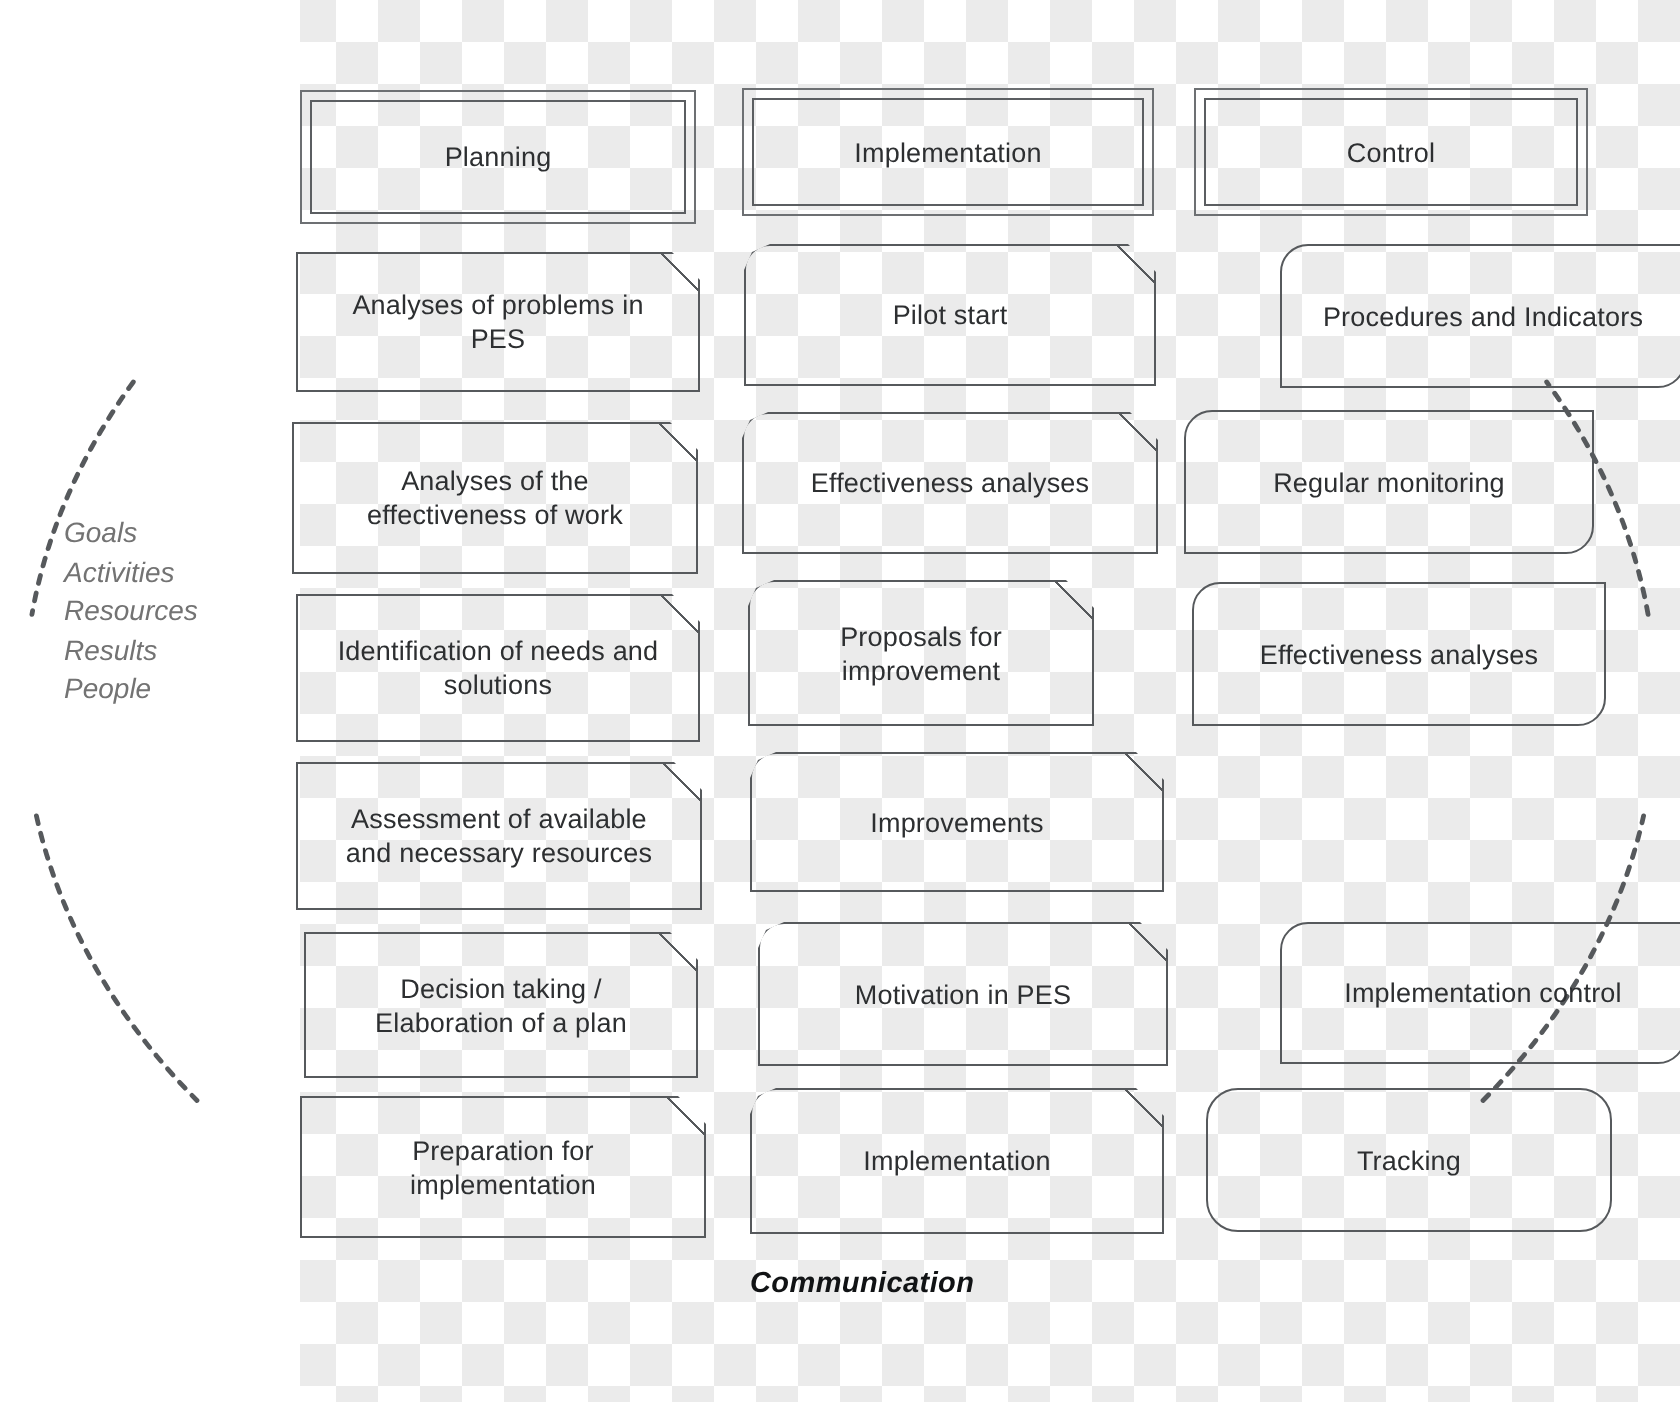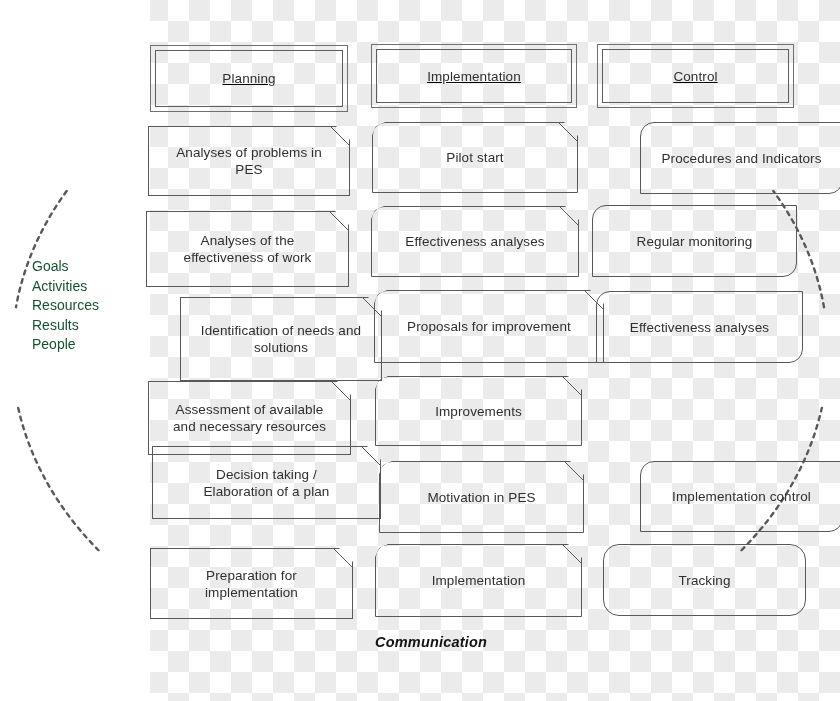--- a/index.html
+++ b/index.html
@@ -54,21 +54,20 @@
     line-height: 17px;
     letter-spacing: 0.1px;
     padding: 0 10px;
     white-space: pre-line;
   }
   
   .hdr {
     border: 1px solid #6d7073;
     background: transparent;
     padding: 4px;
-    text-decoration: underline;
   }
   .hdr .inner {
     width: 100%;
     height: 100%;
     box-sizing: border-box;
     border: 1px solid #5b5e61;
     display: flex;
     align-items: center;
     justify-content: center;
   }
@@ -103,23 +102,24 @@
   .shape-round-diag {
     border: 1.3px solid #56595c;
     border-top-left-radius: 14px;
     border-bottom-right-radius: 14px;
   }
   .side-labels {
     position: absolute;
     z-index: 4;
   }
   .side-labels div {
+    font-style: italic;
     font-size: 14px;
     line-height: 19.5px;
-    color: #14532d;
+    color: #737373;
   }
   #communication {
     position: absolute;
     z-index: 4;
     font-style: italic;
     font-weight: bold;
     font-size: 14.5px;
     color: #111315;
     letter-spacing: 0.2px;
   }
@@ -154,50 +154,50 @@
   </div>
 
   <div class="node shape-notch" style="left:148px; top:126px; width:202px; height:70px;">
     <span class="label">Analyses of problems in
 PES</span>
   </div>
   <div class="node shape-notch" style="left:146px; top:211px; width:203px; height:76px;">
     <span class="label">Analyses of the
 effectiveness of work</span>
   </div>
-  <div class="node shape-notch" style="left:148px; top:297px; width:202px; height:84px;margin-left:32px;">
+  <div class="node shape-notch" style="left:148px; top:297px; width:202px; height:74px;">
     <span class="label">Identification of needs and
 solutions</span>
   </div>
   <div class="node shape-notch" style="left:148px; top:381px; width:203px; height:74px;">
     <span class="label">Assessment of available
 and necessary resources</span>
   </div>
-  <div class="node shape-notch" style="left:152px; top:446px; width:229px; height:73px;">
+  <div class="node shape-notch" style="left:152px; top:466px; width:197px; height:73px;">
     <span class="label">Decision taking /
 Elaboration of a plan</span>
   </div>
   <div class="node shape-notch" style="left:150px; top:548px; width:203px; height:71px;">
     <span class="label">Preparation for
 implementation</span>
   </div>
 
   <div class="node hdr" style="left:371px; top:44px; width:206px; height:64px;">
     <div class="inner">
         <span class="label">Implementation</span>
       </div>
   </div>
 
   <div class="node shape-round-notch" style="left:372px; top:122px; width:206px; height:71px;align-items:center;">
     <span class="label">Pilot start</span>
   </div>
   <div class="node shape-round-notch" style="left:371px; top:206px; width:208px; height:71px;">
     <span class="label">Effectiveness analyses</span>
   </div>
-  <div class="node shape-round-notch" style="left:374px; top:290px; width:230px; height:73px;">
+  <div class="node shape-round-notch" style="left:374px; top:290px; width:173px; height:73px;">
     <span class="label">Proposals for improvement</span>
   </div>
   <div class="node shape-round-notch" style="left:375px; top:376px; width:207px; height:70px;">
     <span class="label">Improvements</span>
   </div>
   <div class="node shape-round-notch" style="left:379px; top:461px; width:205px; height:72px;">
     <span class="label">Motivation in PES</span>
   </div>
   <div class="node shape-round-notch" style="left:375px; top:544px; width:207px; height:73px;">
     <span class="label">Implementation</span>

